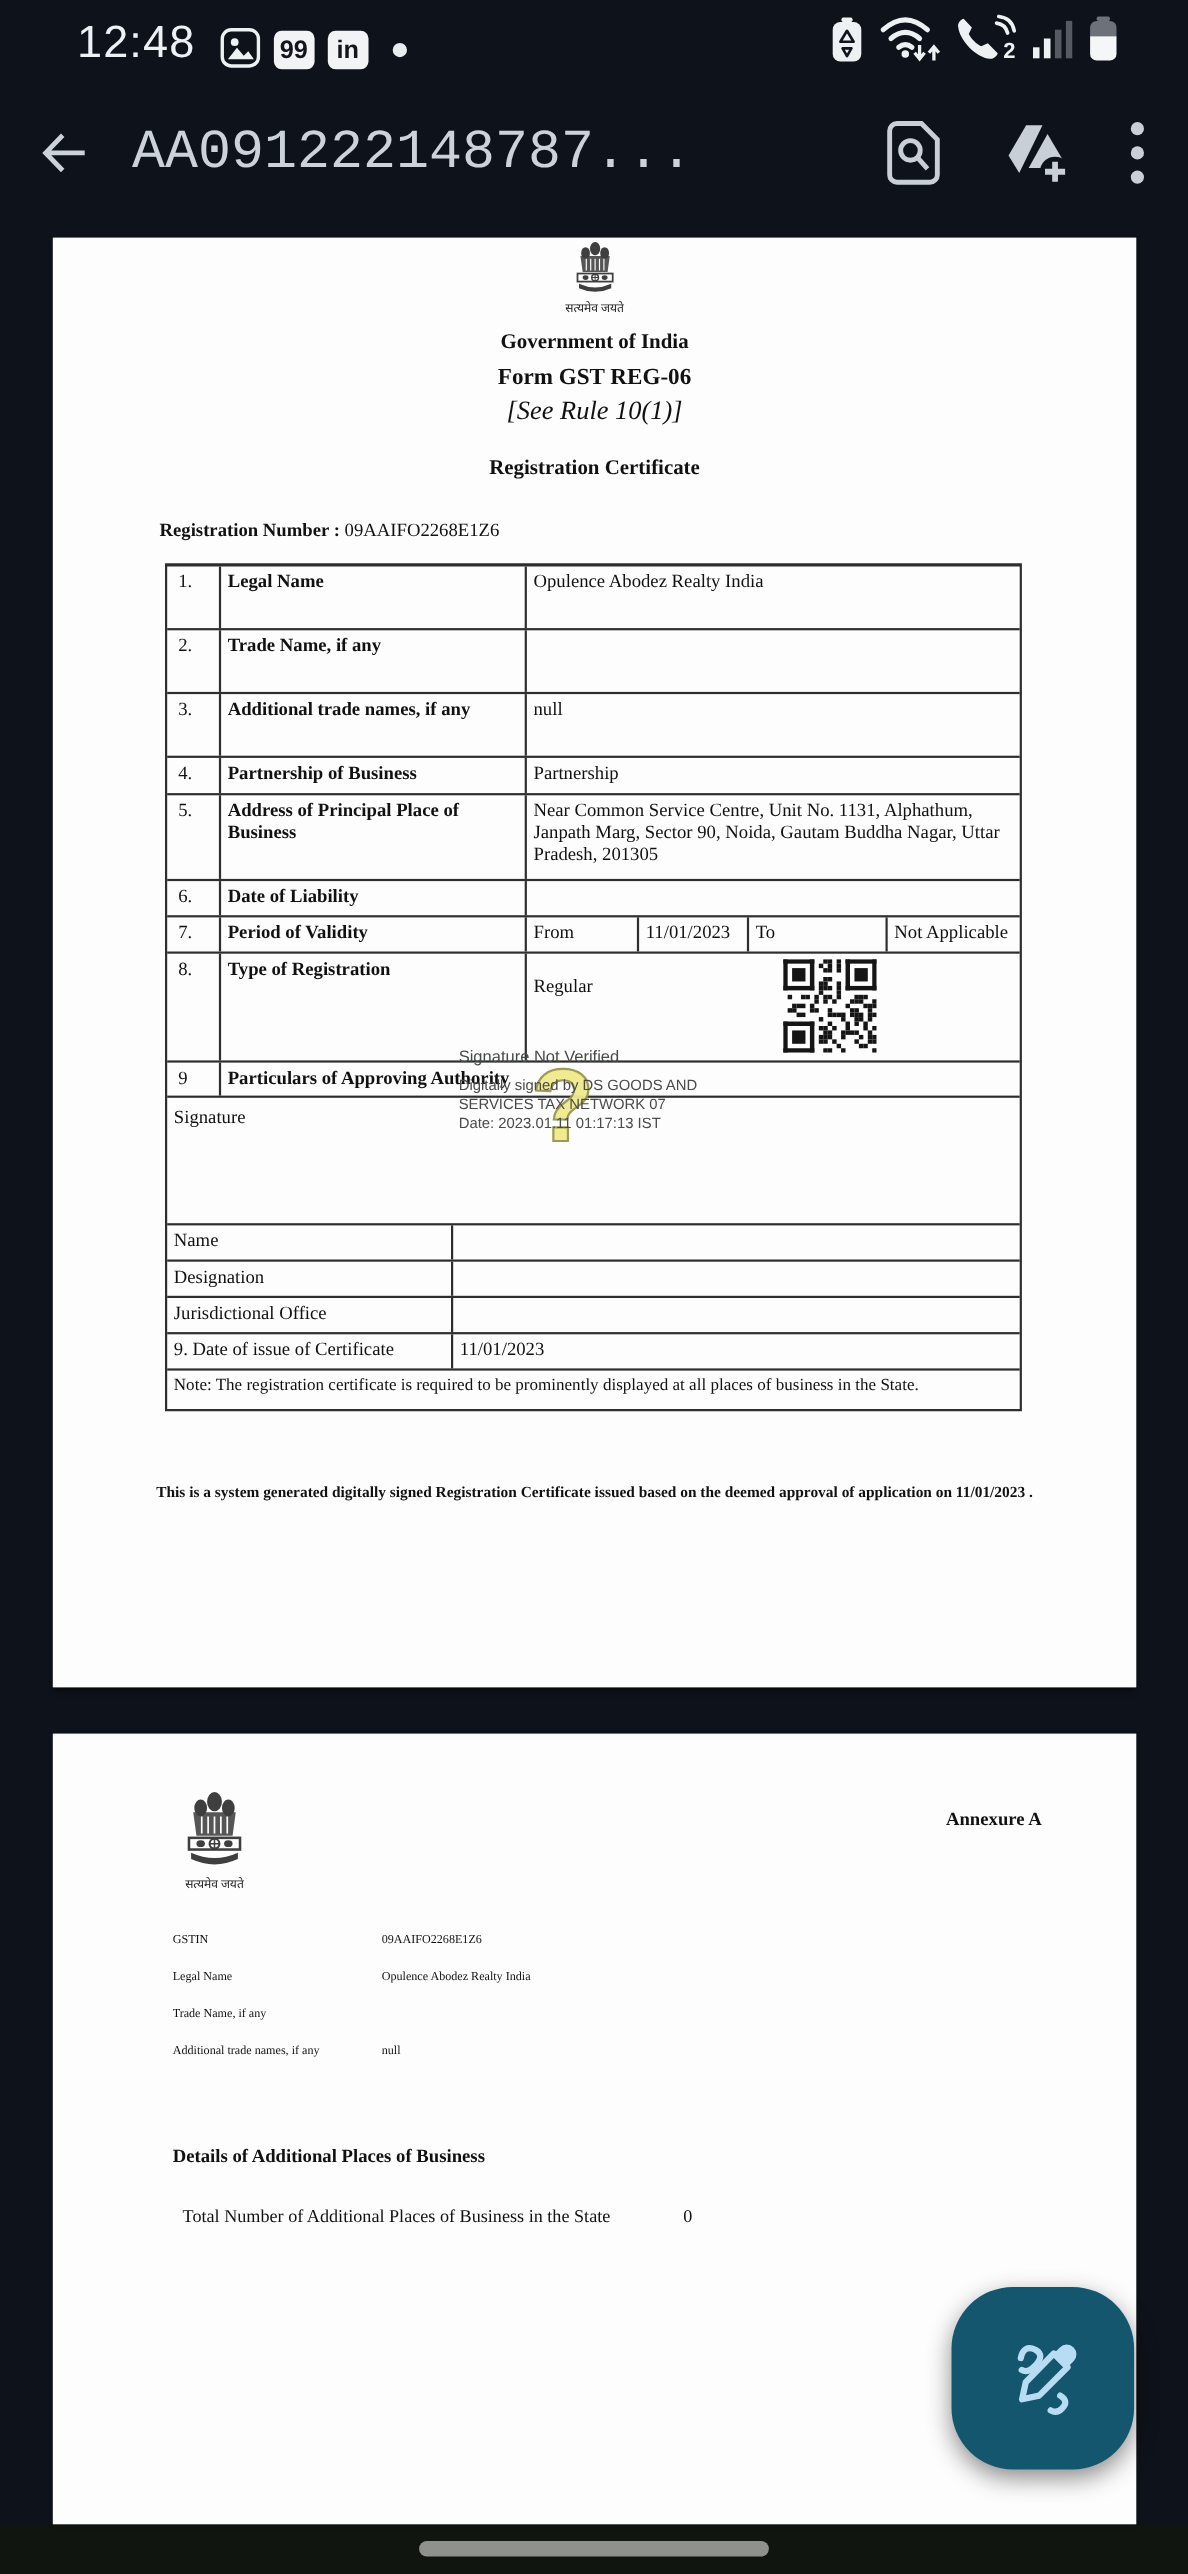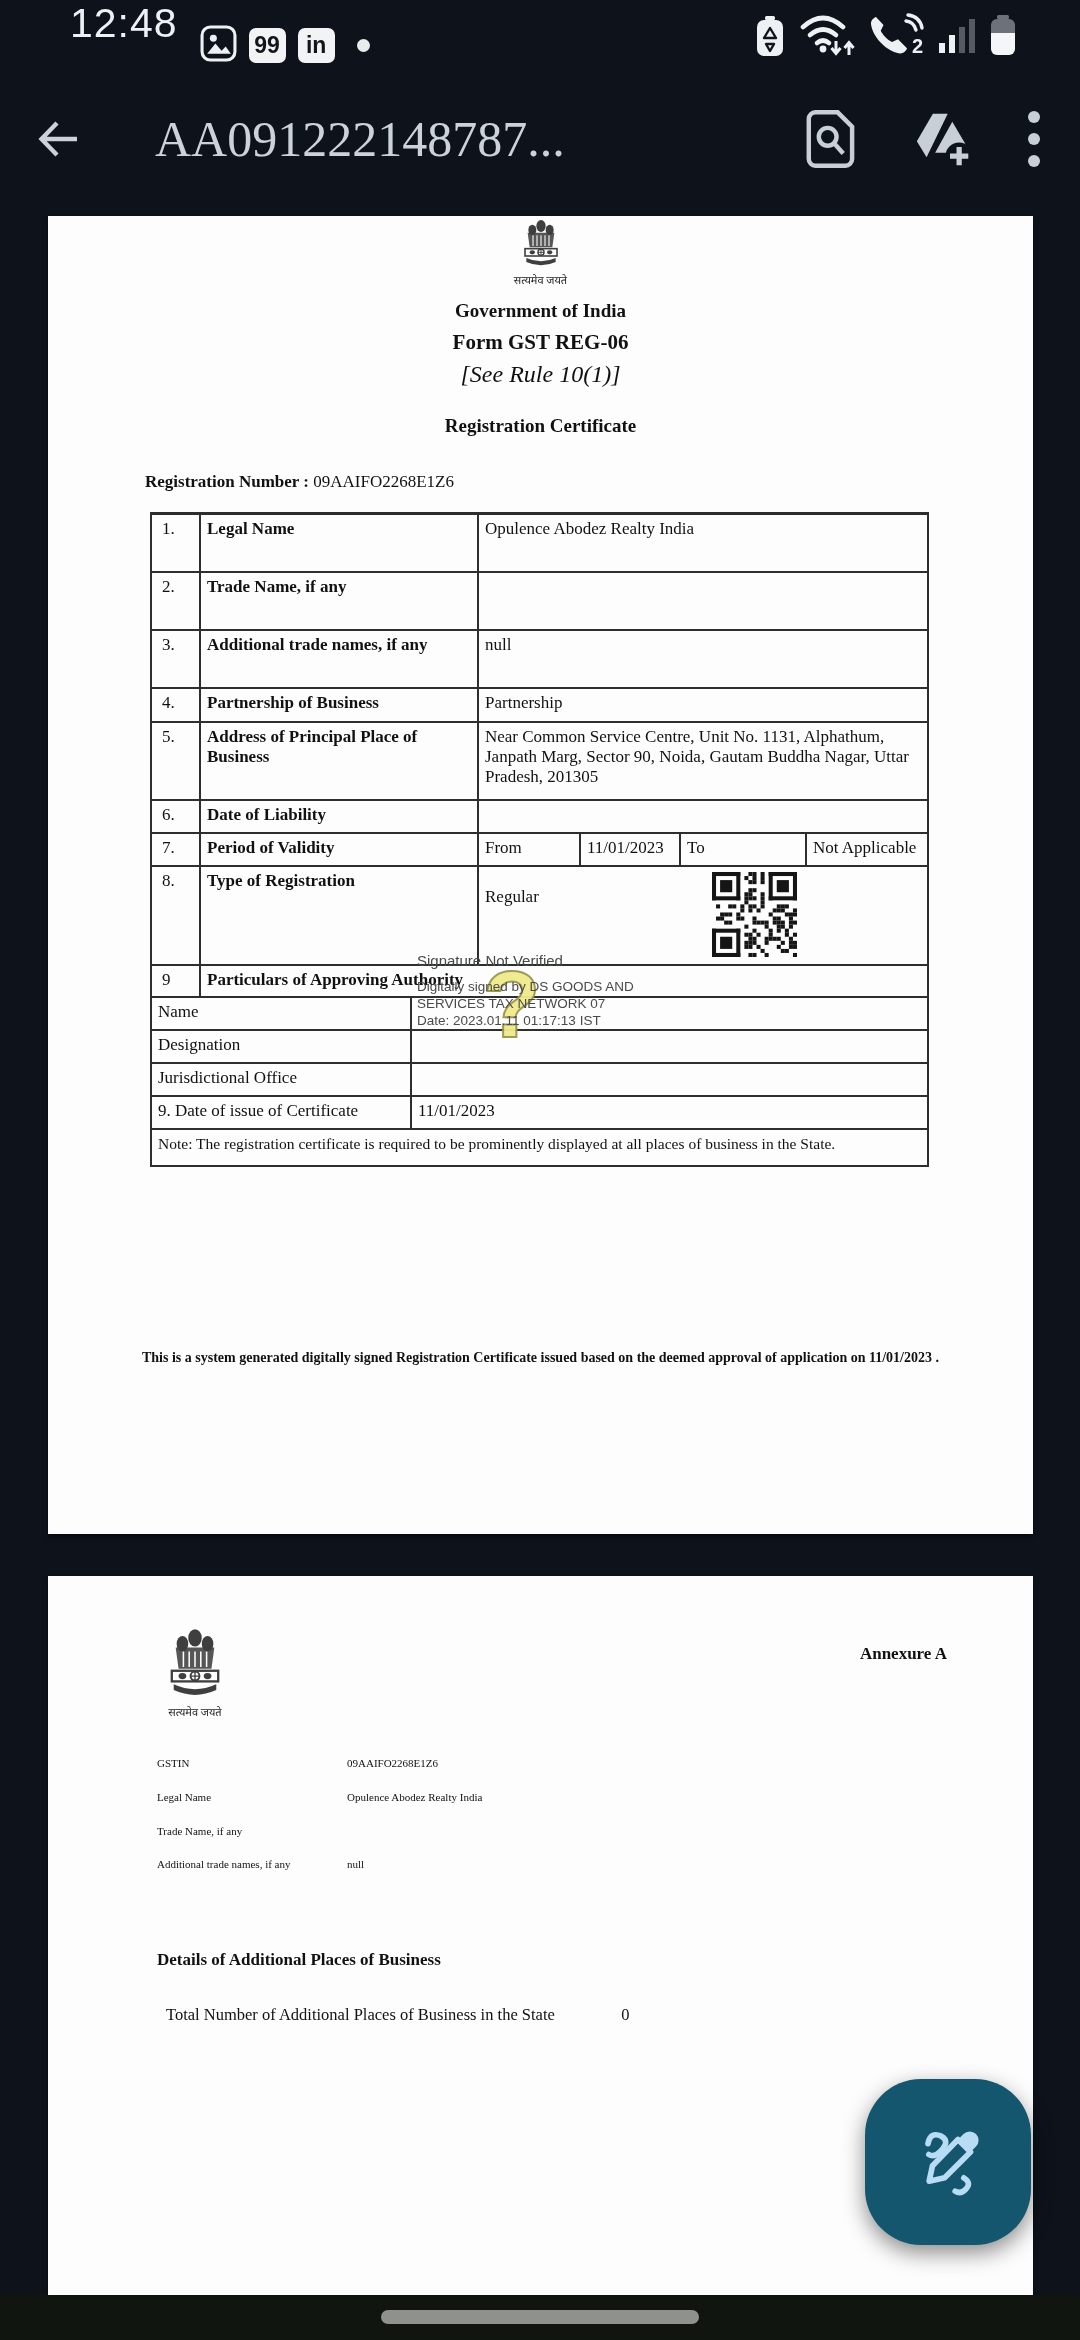--- a/index.html
+++ b/index.html
@@ -1,31 +1,31 @@
 <!DOCTYPE html>
 <html><head>
 <meta charset="utf-8">
 <style>
   html,body{margin:0;padding:0;background:#000;}
   .screen{position:relative;width:1080px;height:2340px;background:#0e121a;overflow:hidden;
           font-family:"Liberation Serif",serif;color:#111;}
 
   
-  .statusbar{position:absolute;top:0;left:0;width:100%;height:76px;display:flex;
+  .statusbar{position:absolute;top:0;left:0;width:100%;height:76px;display:flex;align-items:center;
              padding:0 62px 0 70px;box-sizing:border-box;font-family:"Liberation Sans",sans-serif;}
   .sb-time{font-size:41px;color:#edf0f4;letter-spacing:1px;}
   .sb-left{display:flex;align-items:center;gap:12px;margin-left:22px;margin-top:15px;}
   .sb-badge{width:37px;height:35px;border-radius:7px;background:#f2f3f4;color:#11151c;
             display:flex;align-items:center;justify-content:center;font-weight:bold;font-size:23px;}
   .sb-dot{width:13px;height:13px;border-radius:50%;background:#e9ecef;margin-left:10px;}
   .sb-right{display:flex;align-items:center;gap:13px;margin-left:auto;}
 
   
   .appbar{position:absolute;top:62px;left:0;width:100%;height:154px;display:flex;align-items:center;
-          padding:0 30px;box-sizing:border-box;font-family:Liberation Serif, serif;gap:35px;}
+          padding:0 30px;box-sizing:border-box;font-family:Liberation Mono, monospace;}
   .ab-title{font-size:50px;color:#ccd2d9;margin-left:34px;flex:1;white-space:nowrap;overflow:hidden;}
   .ab-actions{display:flex;align-items:center;gap:52px;margin-right:8px;}
   .iconbtn{background:none;border:none;padding:0;cursor:pointer;display:flex;align-items:center;}
 
   
   .page{position:absolute;left:48px;width:985px;background:#fdfdfd;
         box-shadow:0 3px 5px -1px rgba(0,0,0,.65);}
   .page1{top:216px;height:1318px;}
   .page2{top:1576px;height:719px;}
   .abs{position:absolute;}
@@ -382,20 +382,23 @@
               <rect x="40" y="80" width="4" height="4" fill="#151515"></rect>
               <rect x="52" y="80" width="4" height="4" fill="#151515"></rect>
               <rect x="80" y="80" width="4" height="4" fill="#151515"></rect>
             </svg>
         </div>
       </div>
       <div class="tr h32" style="grid-template-columns:49px 1fr;">
           <div class="cnum">9</div>
           <div class="cval b">Particulars of Approving Authority</div>
         </div>
+      <div class="h116" style="border-bottom:2px solid #2e2e2e;box-sizing:border-box;">
+          <div class="cval" style="padding:8px 6px;">Signature</div>
+        </div>
       <div class="tr2 h33">
           <div class="cplain">Name</div>
           <div class="cval"></div>
         </div>
       <div class="tr2 h33">
           <div class="cplain">Designation</div>
           <div class="cval"></div>
         </div>
       <div class="tr2 h33">
           <div class="cplain">Jurisdictional Office</div>

